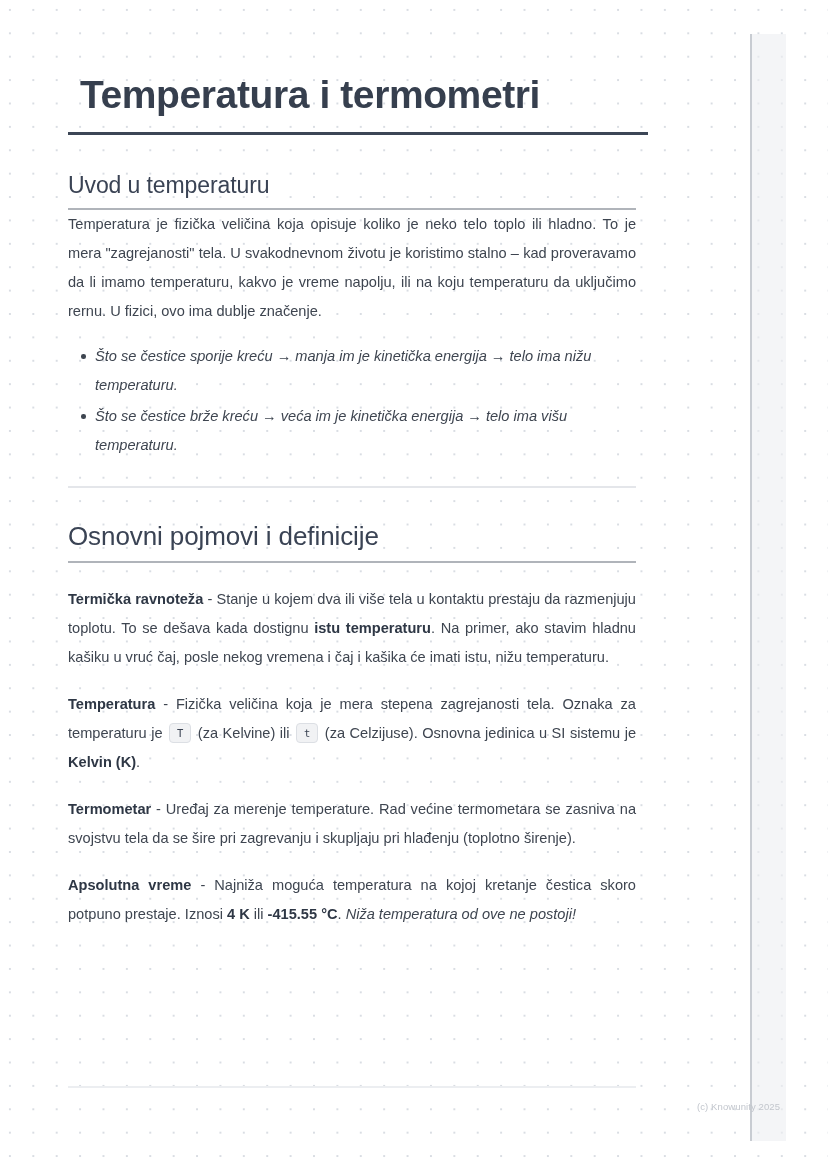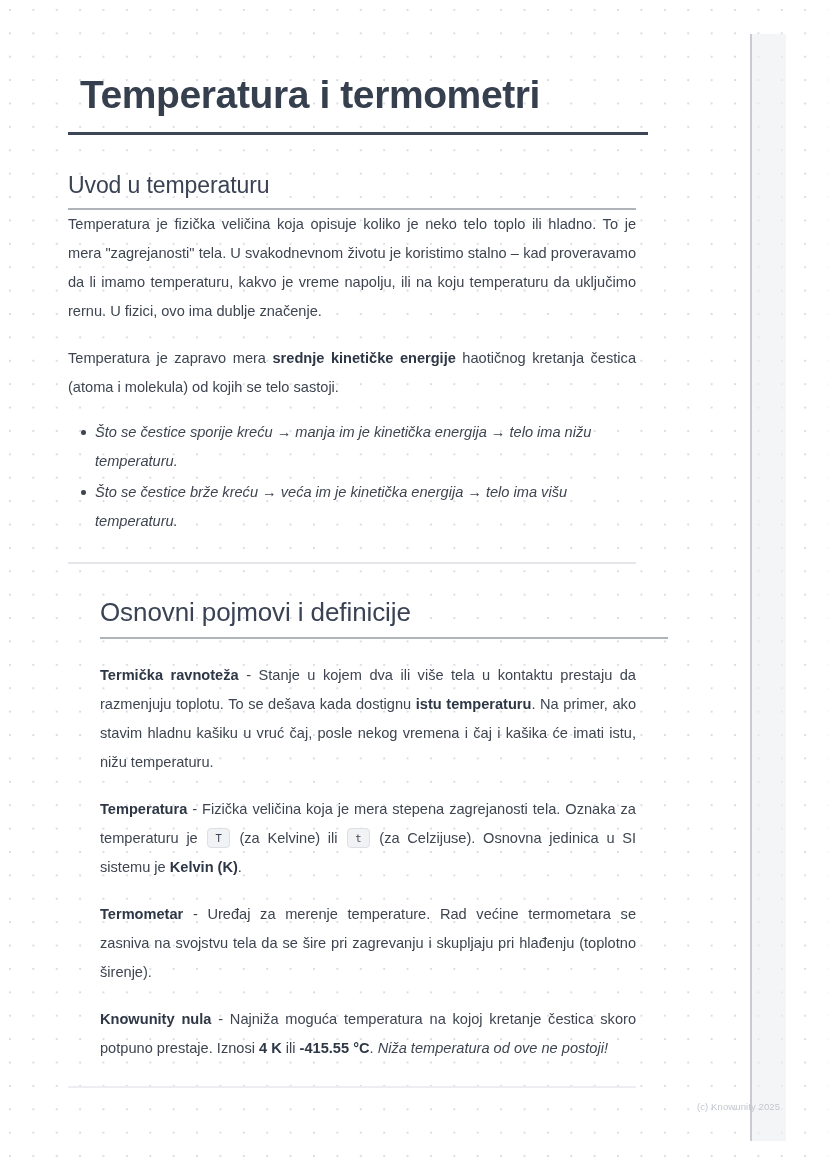--- a/index.html
+++ b/index.html
@@ -77,21 +77,21 @@
     letter-spacing: -0.1px;
   }
   .rule-light {
     margin-top: 7px;
     height: 2px;
     background: #b0b4ba;
     width: 568px;
   }
 
   .sec-intro { margin-top: 34px; }
-  .sec-pojmovi { margin-top: 30px; margin-left: 32px; }
+  .sec-pojmovi { margin-top: 30px; }
   .sec-pojmovi h2.section-title { font-size: 26px; line-height: 36px; }
 
   p.body {
     margin: 0;
     font-size: 14.6px;
     line-height: 29px;
     color: #3e4550;
     text-align: justify;
     text-justify: inter-word;
   }
@@ -184,21 +184,20 @@
 
     <h1 class="doc-title">Temperatura i termometri</h1>
     <div class="rule-heavy"></div>
 
     <div class="sec-intro">
       <h2 class="section-title">Uvod u temperaturu</h2>
       <div class="rule-light"></div>
 
       <p class="body first-para"><span>Temperatura je fizička veličina koja opisuje koliko je neko telo toplo ili hladno. To je mera "zagrejanosti" tela. U svakodnevnom životu je koristimo stalno – kad proveravamo da li imamo temperaturu, kakvo je vreme napolju, ili na koju temperaturu da uključimo rernu. U fizici, ovo ima dublje značenje.</span></p>
 
-      <p class="body"><span>Temperatura je zapravo mera </span><b>srednje kinetičke energije</b><span> haotičnog kretanja čestica (atoma i molekula) od kojih se telo sastoji.</span></p>
 
       <ul class="bullets">
         <li>Što se čestice sporije kreću → manja im je kinetička energija → telo ima nižu temperaturu.</li>
         <li>Što se čestice brže kreću → veća im je kinetička energija → telo ima višu temperaturu.</li>
       </ul>
 
       <div class="divider"></div>
     </div>
 
     <div class="sec-pojmovi">
@@ -211,21 +210,21 @@
 
       <p class="body def-block">
         <b>Temperatura</b><span><span> - Fizička veličina koja je mera stepena zagrejanosti tela. Oznaka za temperaturu je </span><code class="chip">T</code><span> (za Kelvine) ili </span><code class="chip">t</code><span> (za Celzijuse). Osnovna jedinica u SI sistemu je </span><b>Kelvin (K)</b><span>.</span></span>
       </p>
 
       <p class="body def-block">
         <b>Termometar</b><span><span> - Uređaj za merenje temperature. Rad većine termometara se zasniva na svojstvu tela da se šire pri zagrevanju i skupljaju pri hlađenju (toplotno širenje).</span></span>
       </p>
 
       <p class="body def-block">
-        <b>Knowunity nula</b><span><span> - Najniža moguća temperatura na kojoj kretanje čestica skoro potpuno prestaje. Iznosi </span><b>4 K</b><span> ili </span><b>-415.55 °C</b><span>. </span><i>Niža temperatura od ove ne postoji!</i></span>
+        <b>Apsolutna vreme</b><span><span> - Najniža moguća temperatura na kojoj kretanje čestica skoro potpuno prestaje. Iznosi </span><b>4 K</b><span> ili </span><b>-415.55 °C</b><span>. </span><i>Niža temperatura od ove ne postoji!</i></span>
       </p>
     </div>
 
   </div>
 
   <div class="divider-bottom"></div>
 
   <div id="watermark">(c) Knowunity 2025</div>
 
 </div>

